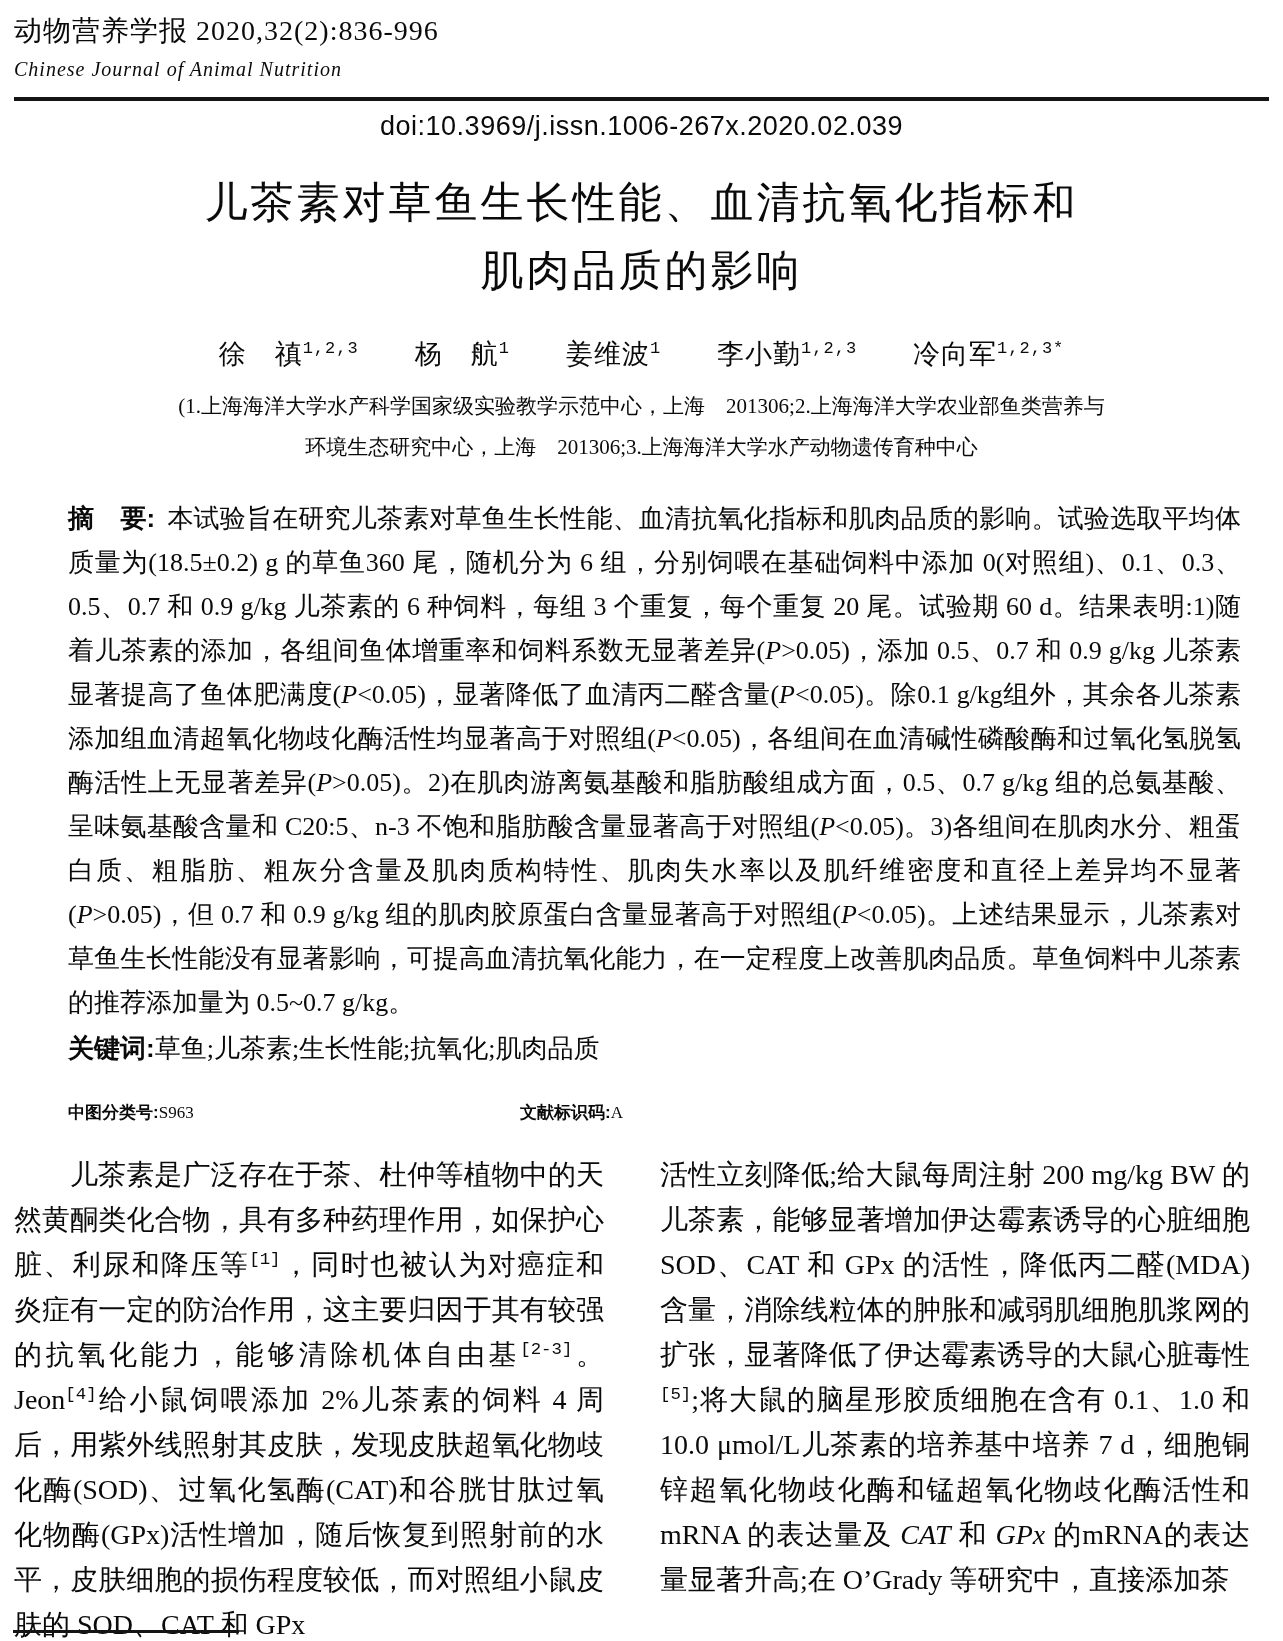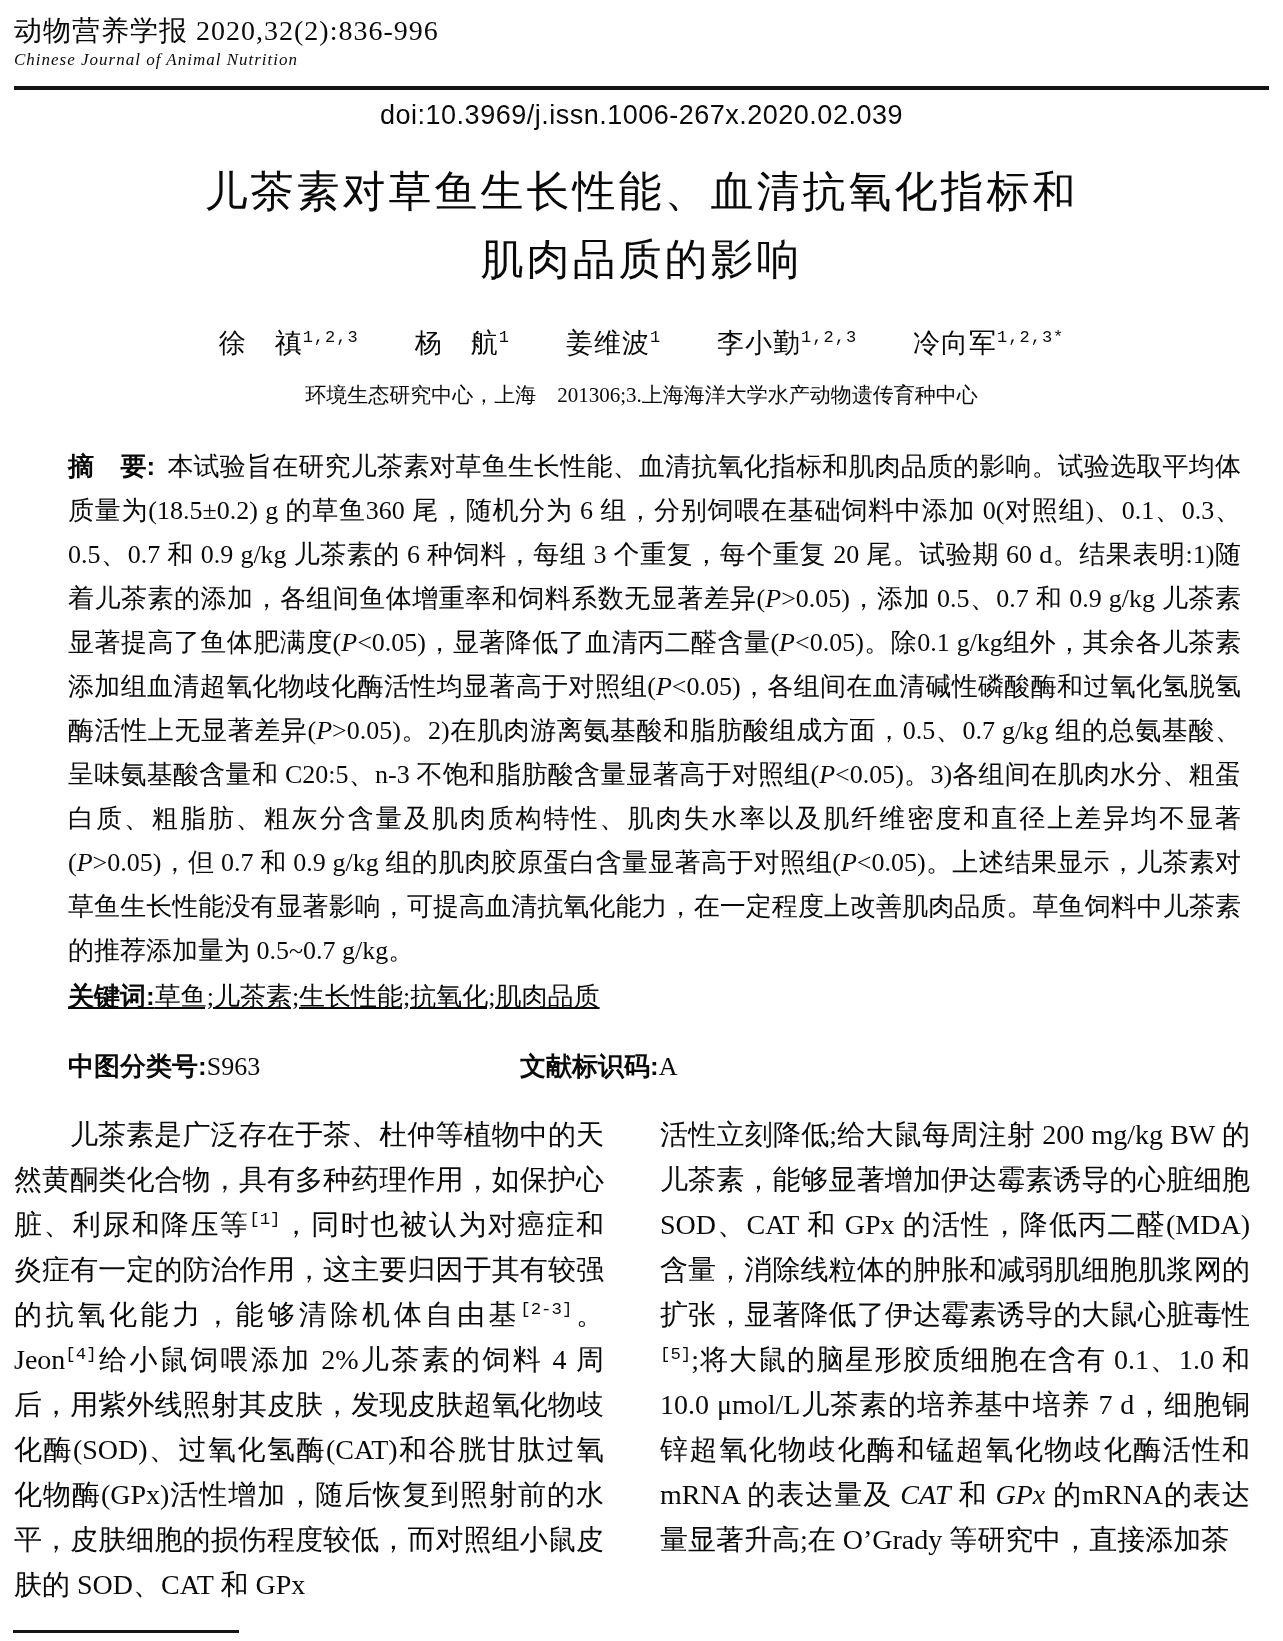--- a/index.html
+++ b/index.html
@@ -2,21 +2,21 @@
 <html><head>
 <meta charset="utf-8">
 <style>
   html,body{margin:0;padding:0;background:#ffffff;color:#0a0a0a;}
   body{width:1283px;height:1641px;overflow:hidden;position:relative;
        font-family:"Liberation Serif","DejaVu Serif",serif;}
   .page{padding:12px 14px 0 14px;}
 
   
   .journal-cn{font-size:28px;letter-spacing:1px;}
-  .journal-en{font-size:17px;font-style:italic;letter-spacing:1px;}
+  .journal-en{font-size:20px;font-style:italic;margin-top:8px;letter-spacing:1px;}
   .top-rule{height:4px;background:#141414;margin-top:16px;}
   .doi-line{font-family:"Liberation Sans","DejaVu Sans",sans-serif;
             font-size:27px;margin-top:10px;letter-spacing:0.5px;text-align:center;}
 
   
   .article-title{margin-top:26px;text-align:center;
      font-family:"Liberation Sans","DejaVu Sans",sans-serif;
      font-weight:400;font-size:43px;line-height:68px;letter-spacing:3px;}
 
   
@@ -24,22 +24,22 @@
   .authors sup{font-size:17px;}
 
   
   .affiliations{margin-top:14px;text-align:center;font-size:21px;line-height:41px;}
 
   
   .abstract-wrap{margin:28px 28px 0 54px;}
   .abs-par{font-size:26px;line-height:44px;text-align:justify;margin:0;}
   .hei{font-family:"Liberation Sans","DejaVu Sans",sans-serif;font-weight:700;}
   .abs-par .hei{margin-right:12px;}
-  .kw-par{font-size:26px;line-height:44px;margin:1px 0 0 0;text-decoration:underline;}
-  .meta-line{display:flex;font-size:26px;margin-top:30px;}
+  .kw-par{font-size:26px;line-height:44px;margin:1px 0 0 0;}
+  .meta-line{display:flex;font-size:17px;margin-top:30px;}
   .meta-item1{width:452px;}
   .meta-item2{width:390px;}
   sup{font-size:0.62em;line-height:0;font-family:Liberation Mono, monospace;}
   i{font-style:italic;}
 
   
   .columns{display:flex;gap:56px;margin-top:28px;}
   .col{width:590px;font-size:28px;line-height:45px;text-align:justify;}
   .col p{margin:0;}
   .indent-first{text-indent:2em;}
@@ -57,20 +57,21 @@
   <div class="doi-line">doi:10.3969/j.issn.1006-267x.2020.02.039</div>
 
   <div class="article-title">
     <div>儿茶素对草鱼生长性能、血清抗氧化指标和</div>
     <div>肌肉品质的影响</div>
   </div>
 
   <div class="authors">徐　禛<sup>1,2,3</sup>　　杨　航<sup>1</sup>　　姜维波<sup>1</sup>　　李小勤<sup>1,2,3</sup>　　冷向军<sup>1,2,3*</sup></div>
 
   <div class="affiliations">
+    <div>(1.上海海洋大学水产科学国家级实验教学示范中心，上海　201306;2.上海海洋大学农业部鱼类营养与</div>
     <div>环境生态研究中心，上海　201306;3.上海海洋大学水产动物遗传育种中心</div>
   </div>
 
   <div class="abstract-wrap">
     <p class="abs-par"><span class="hei">摘　要:</span><span>本试验旨在研究儿茶素对草鱼生长性能、血清抗氧化指标和肌肉品质的影响。试验选取平均体质量为(18.5±0.2) g 的草鱼360 尾，随机分为 6 组，分别饲喂在基础饲料中添加 0(对照组)、0.1、0.3、0.5、0.7 和 0.9 g/kg 儿茶素的 6 种饲料，每组 3 个重复，每个重复 20 尾。试验期 60 d。结果表明:1)随着儿茶素的添加，各组间鱼体增重率和饲料系数无显著差异(<i>P</i>&gt;0.05)，添加 0.5、0.7 和 0.9 g/kg 儿茶素显著提高了鱼体肥满度(<i>P</i>&lt;0.05)，显著降低了血清丙二醛含量(<i>P</i>&lt;0.05)。除0.1 g/kg组外，其余各儿茶素添加组血清超氧化物歧化酶活性均显著高于对照组(<i>P</i>&lt;0.05)，各组间在血清碱性磷酸酶和过氧化氢脱氢酶活性上无显著差异(<i>P</i>&gt;0.05)。2)在肌肉游离氨基酸和脂肪酸组成方面，0.5、0.7 g/kg 组的总氨基酸、呈味氨基酸含量和 C20:5、n-3 不饱和脂肪酸含量显著高于对照组(<i>P</i>&lt;0.05)。3)各组间在肌肉水分、粗蛋白质、粗脂肪、粗灰分含量及肌肉质构特性、肌肉失水率以及肌纤维密度和直径上差异均不显著(<i>P</i>&gt;0.05)，但 0.7 和 0.9 g/kg 组的肌肉胶原蛋白含量显著高于对照组(<i>P</i>&lt;0.05)。上述结果显示，儿茶素对草鱼生长性能没有显著影响，可提高血清抗氧化能力，在一定程度上改善肌肉品质。草鱼饲料中儿茶素的推荐添加量为 0.5~0.7 g/kg。</span></p>
 
     <p class="kw-par"><span class="hei">关键词:</span><span>草鱼;儿茶素;生长性能;抗氧化;肌肉品质</span> </p>
 
     <div class="meta-line">
       <span class="meta-item1"><span class="hei">中图分类号:</span><span>S963</span></span>

